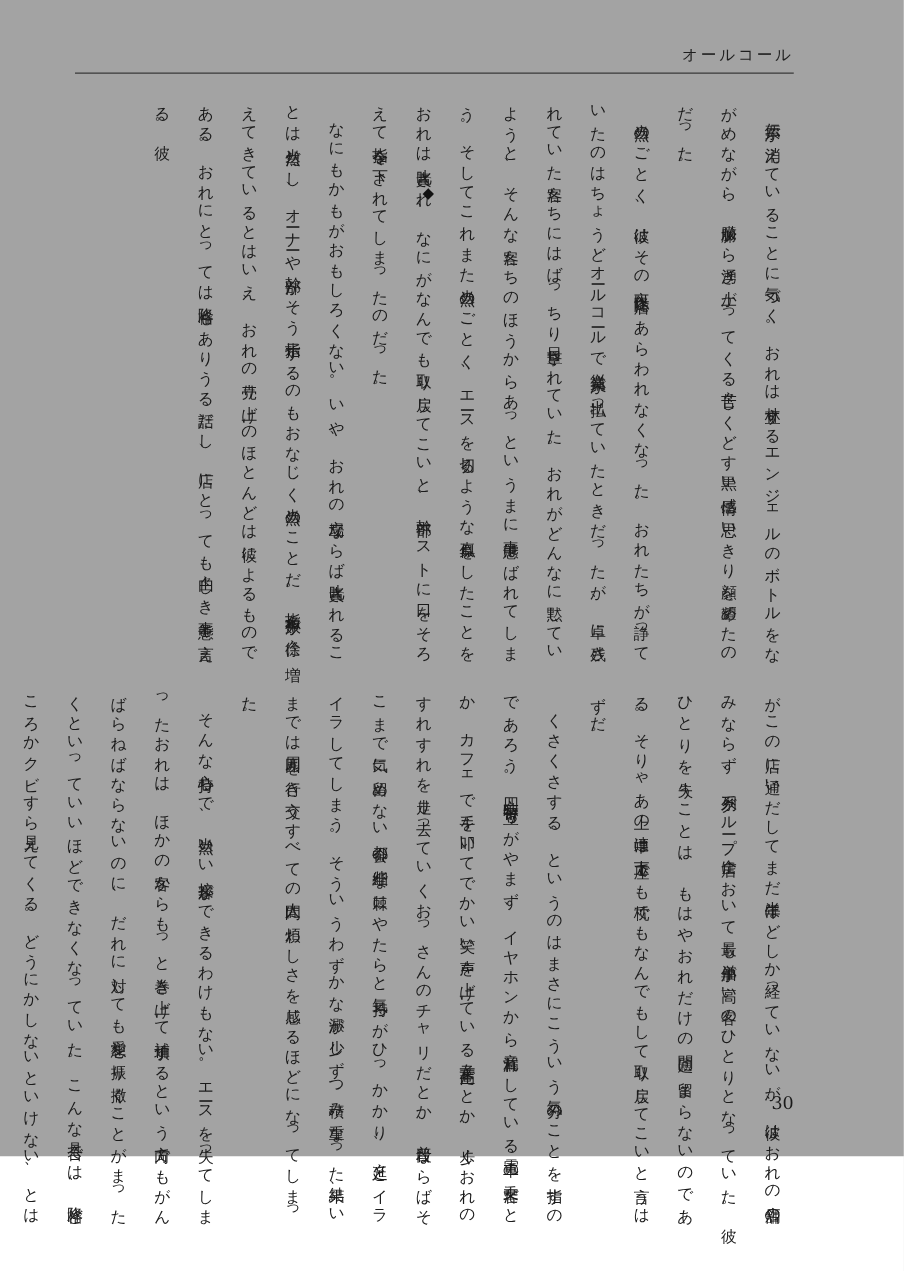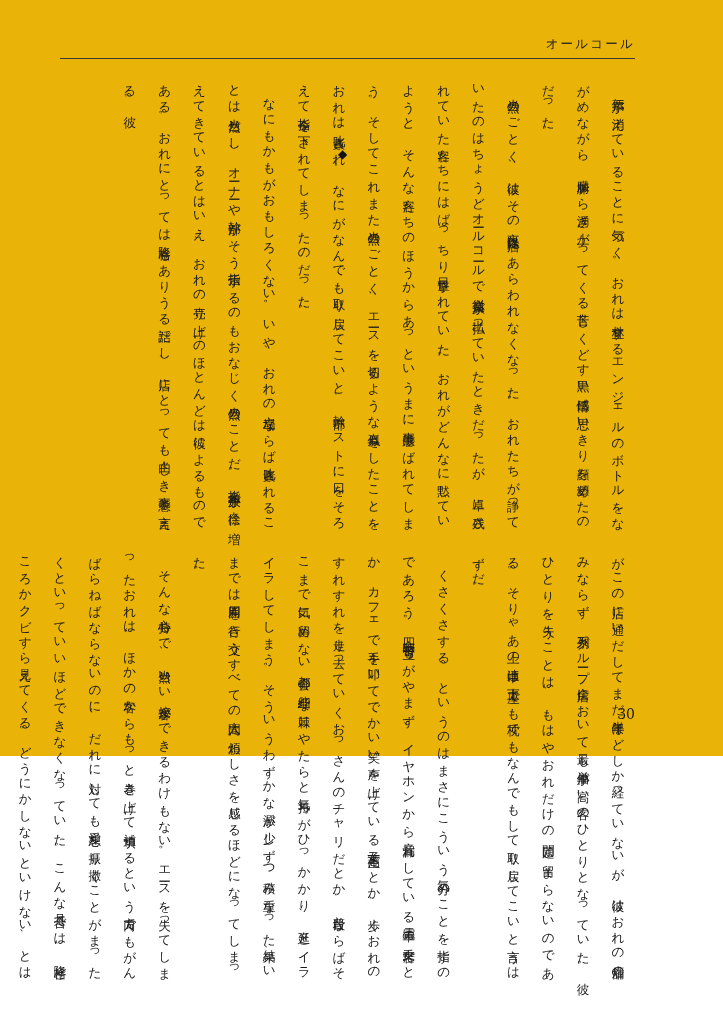--- a/index.html
+++ b/index.html
@@ -14,22 +14,22 @@
     position: relative;
     font-family: "DejaVu Serif", "Liberation Serif", serif;
     color: #1a1a1a;
     overflow: hidden;
   }
 
   .page {
     position: absolute;
     inset: 0;
     width: 723px;
-    height: 756px;
-    background: #eab308;
+    height: 925px;
+    background: #a3a3a3;
   }
 
   
   .runninghead {
     position: absolute;
     top: 36px;
     left: 60px;
     right: 88px;
     height: 28px;
   }

